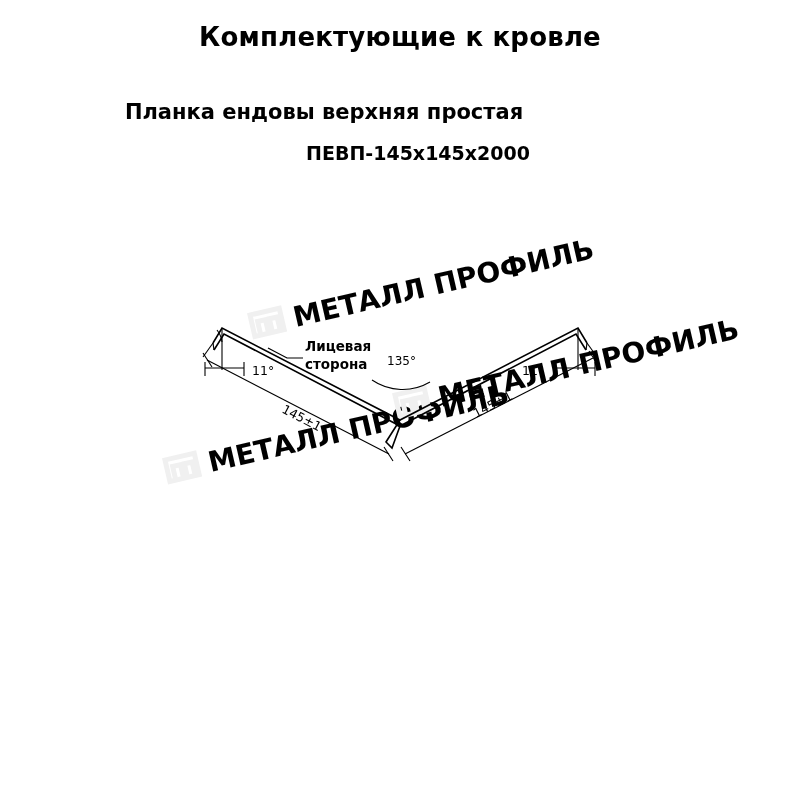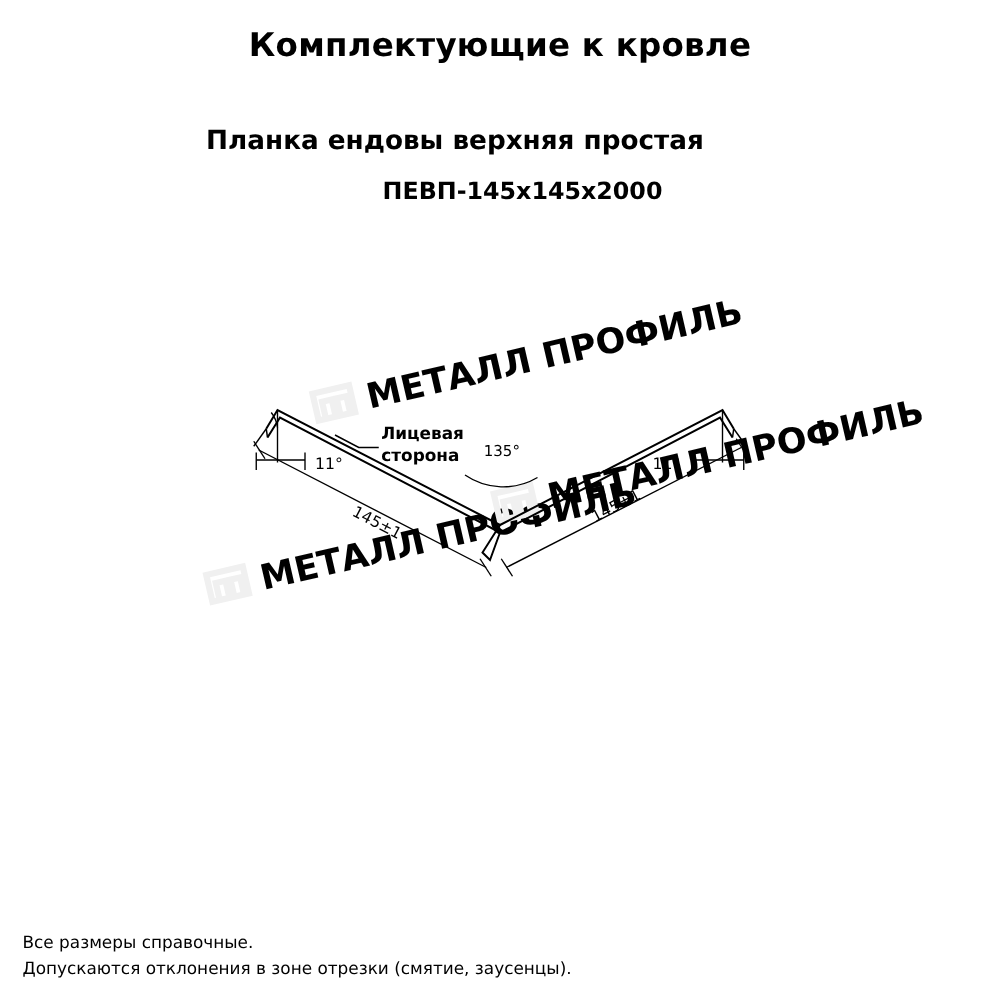--- a/index.html
+++ b/index.html
@@ -31,21 +31,20 @@
     letter-spacing: 0.2px;
   }
   .subtitle {
     position: absolute;
     top: 100px;
     left: 0;
     width: 648px;
     text-align: center;
     font-size: 21px;
     font-weight: bold;
-    padding-left: 40px;
   }
   .code {
     position: absolute;
     top: 142px;
     left: 0;
     width: 800px;
     text-align: center;
     font-size: 19px;
     font-weight: bold;
     padding-left: 18px;
@@ -180,18 +179,14 @@
       <text x="476" y="208" font-size="12.5" transform="rotate(-27.5 476 208)">145±1</text>
 
       <g stroke="#000" fill="none" stroke-width="1.2">
         <path d="M303,148 L287,148 L268,138"></path>
       </g>
       <text x="305" y="141" font-size="13.5" font-weight="bold">Лицевая</text>
       <text x="305" y="159" font-size="13.5" font-weight="bold">сторона</text>
     </svg>
   </div>
 
-  <div class="footnotes">
-    <div>Все размеры справочные.</div>
-    <div>Допускаются отклонения в зоне отрезки (смятие, заусенцы).</div>
-  </div>
 
 </div>
 
 </body></html>

